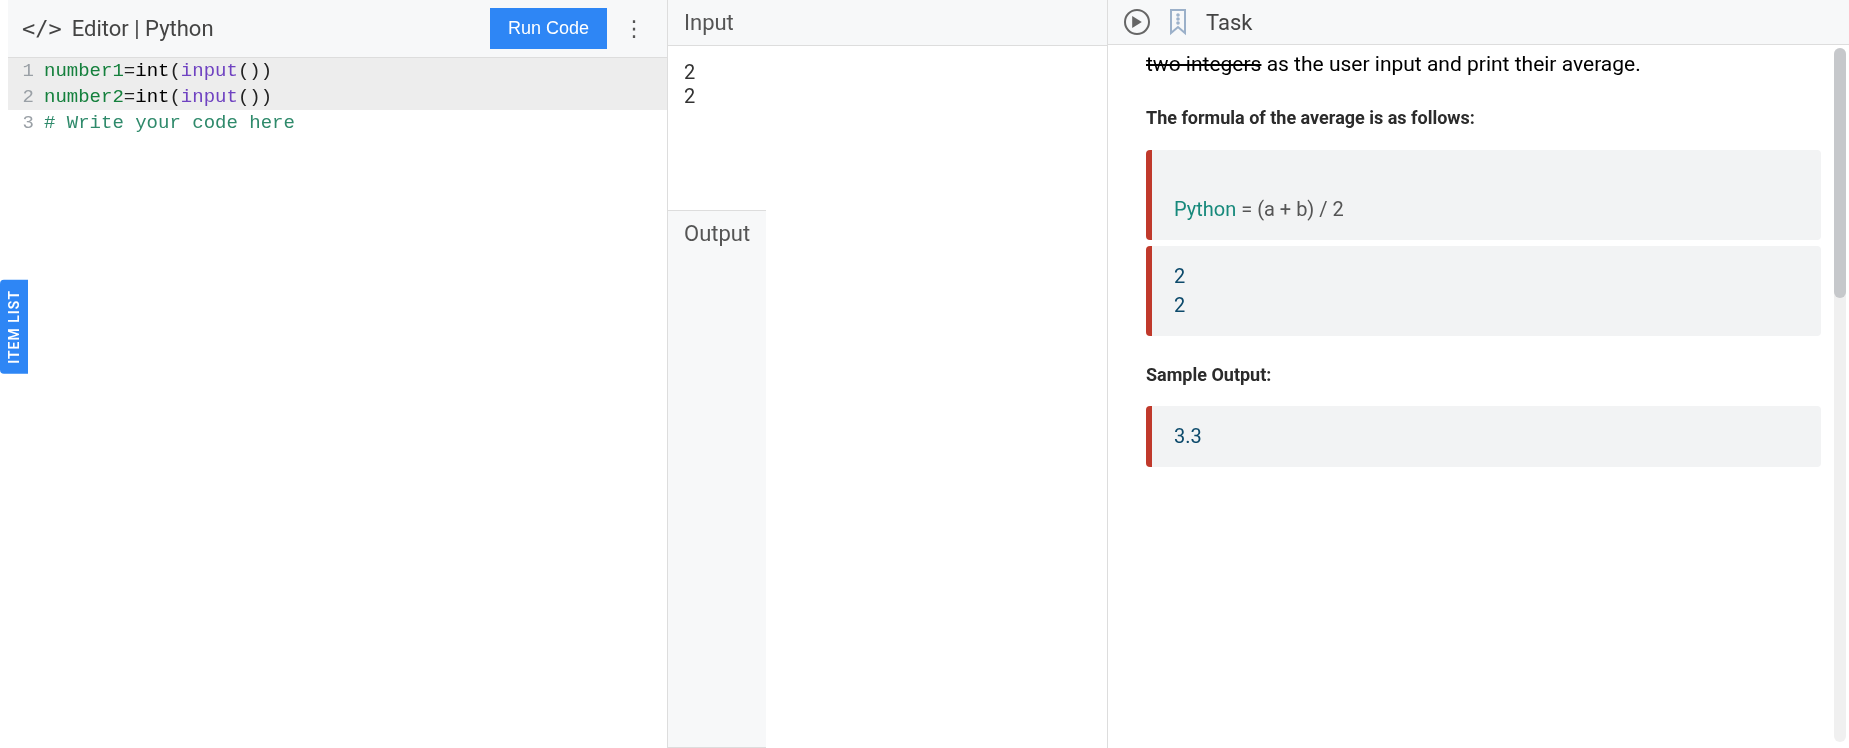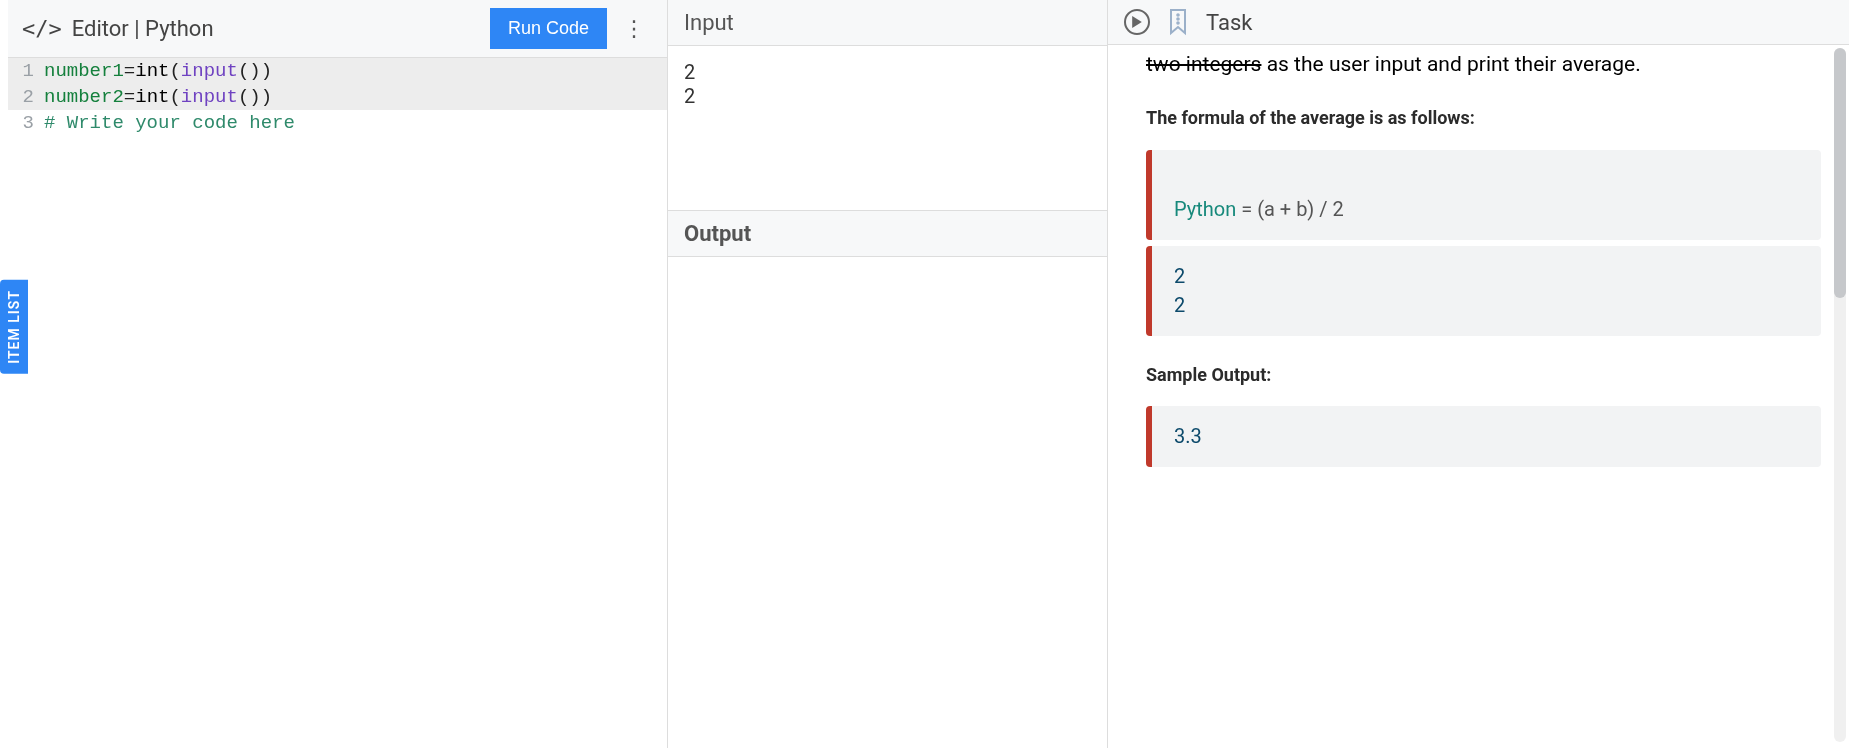--- a/index.html
+++ b/index.html
@@ -38,21 +38,21 @@
   .tok-fn { color:#6f42c1; }
   .tok-kw { color:#000000; }
   .tok-comment { color:#2f8a6b; }
 
   
   .col-io { flex: 0 0 440px; display:flex; flex-direction:column; border-right:1px solid #ddd;}
   .io-head { padding:10px 16px; font-size:22px; color:#555; border-bottom:1px solid #ddd; background:#f7f8f9;}
   .io-body { flex:1; padding:14px 16px; font-size:20px; color:#333; white-space:pre-line;}
   .io-head.output { border-top:1px solid #ddd; }
   .input-block { flex: 0 0 210px; display:flex; flex-direction:column; }
-  .output-block { flex:1; display:flex; flex-direction:column;font-weight:bold; }
+  .output-block { flex:1; display:flex; flex-direction:row; }
 
   
   .col-task { flex:1; display:flex; flex-direction:column; position:relative;}
   .task-header {
     display:flex; align-items:center; gap:18px;
     padding:8px 16px; border-bottom:1px solid #ddd; background:#f7f8f9;
   }
   .task-header .title { font-size:22px; color:#444; }
   .play-icon {
     width:26px; height:26px; border:2px solid #666; border-radius:50%;

